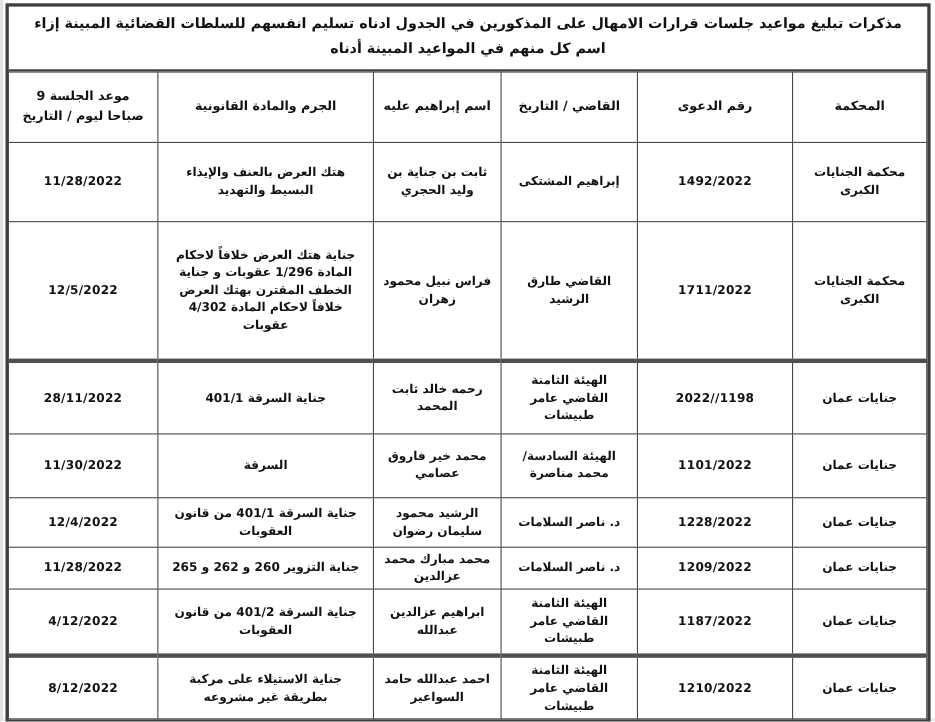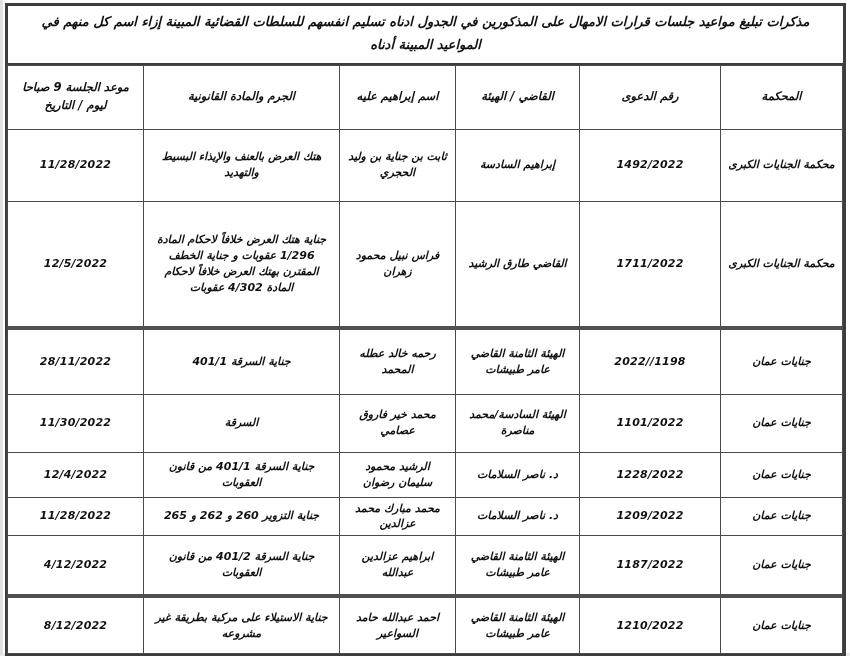--- a/index.html
+++ b/index.html
@@ -10,21 +10,20 @@
     color: #111111;
     direction: rtl;
   }
   .page {
     width: 850px;
     height: 656px;
     position: relative;
     background: #fefefe;
     border-left: 3px solid #e3e1e1;   
     border-bottom: 3px solid #ececec; 
-    font-style: italic;
   }
   .sheet {
     position: absolute;
     top: 3px;
     right: 4px;
     width: 841px;
     border: 3px solid #3d3d3d;
     background: #ffffff;
   }
   .doc-title {
@@ -89,48 +88,48 @@
         <col style="width:141px">
         <col style="width:124px">
         <col style="width:116px">
         <col style="width:196px">
         <col style="width:136px">
       </colgroup>
       <thead>
         <tr>
           <th>المحكمة</th>
           <th>رقم الدعوى</th>
-          <th>القاضي / الهيئة</th>
+          <th>القاضي / التاريخ</th>
           <th>اسم إبراهيم عليه</th>
           <th>الجرم والمادة القانونية</th>
           <th>موعد الجلسة 9 صباحا ليوم / التاريخ</th>
         </tr>
       </thead>
       <tbody>
           <tr>
     <td data-field="court">محكمة الجنايات الكبرى</td>
     <td data-field="case_number">1492/2022</td>
-    <td data-field="judge">إبراهيم السادسة</td>
+    <td data-field="judge">إبراهيم المشتكى</td>
     <td data-field="defendant">ثابت بن جناية بن وليد الحجري</td>
     <td data-field="crime">هتك العرض بالعنف والإيذاء البسيط والتهديد</td>
     <td data-field="date">11/28/2022</td>
   </tr>
           <tr>
     <td data-field="court">محكمة الجنايات الكبرى</td>
     <td data-field="case_number">1711/2022</td>
     <td data-field="judge">القاضي طارق الرشيد</td>
     <td data-field="defendant">فراس نبيل محمود زهران</td>
     <td data-field="crime">جناية هتك العرض خلافاً لاحكام المادة 1/296 عقوبات و جناية الخطف المقترن بهتك العرض خلافاً لاحكام المادة 4/302 عقوبات</td>
     <td data-field="date">12/5/2022</td>
   </tr>
           <tr class="group-start">
     <td data-field="court">جنايات عمان</td>
     <td data-field="case_number">1198//2022</td>
     <td data-field="judge">الهيئة الثامنة القاضي عامر طبيشات</td>
-    <td data-field="defendant">رحمه خالد عطله المحمد</td>
+    <td data-field="defendant">رحمه خالد ثابت المحمد</td>
     <td data-field="crime">جناية السرقة 401/1</td>
     <td data-field="date">28/11/2022</td>
   </tr>
           <tr>
     <td data-field="court">جنايات عمان</td>
     <td data-field="case_number">1101/2022</td>
     <td data-field="judge">الهيئة السادسة/محمد مناصرة</td>
     <td data-field="defendant">محمد خير فاروق عصامي</td>
     <td data-field="crime">السرقة</td>
     <td data-field="date">11/30/2022</td>

